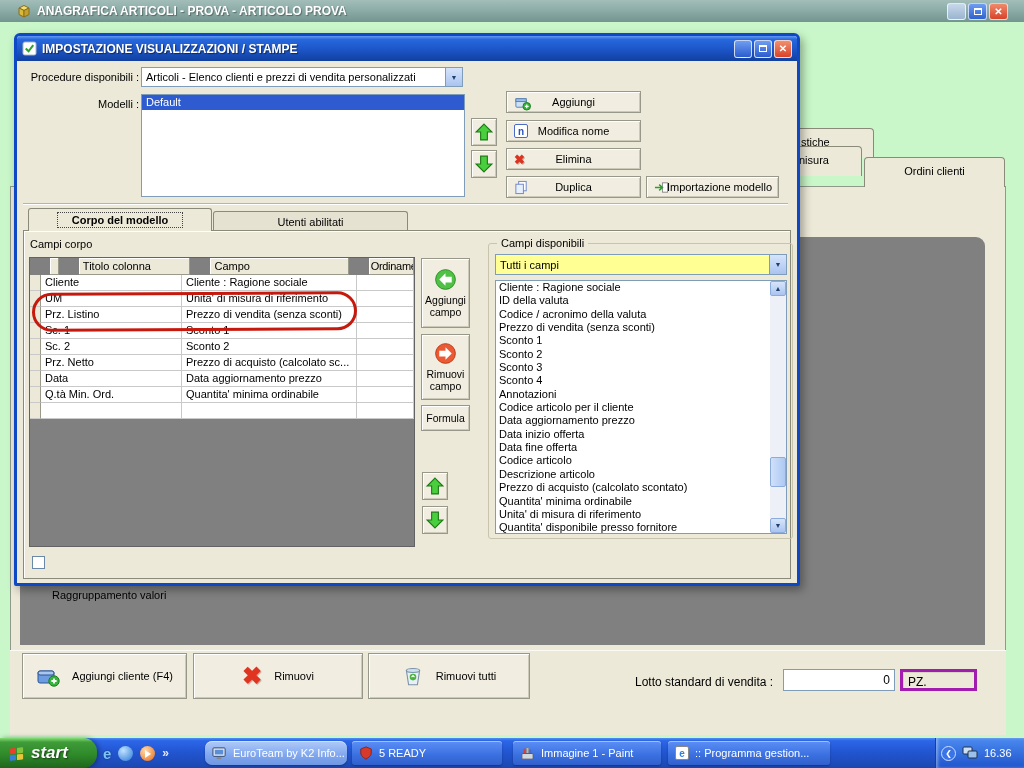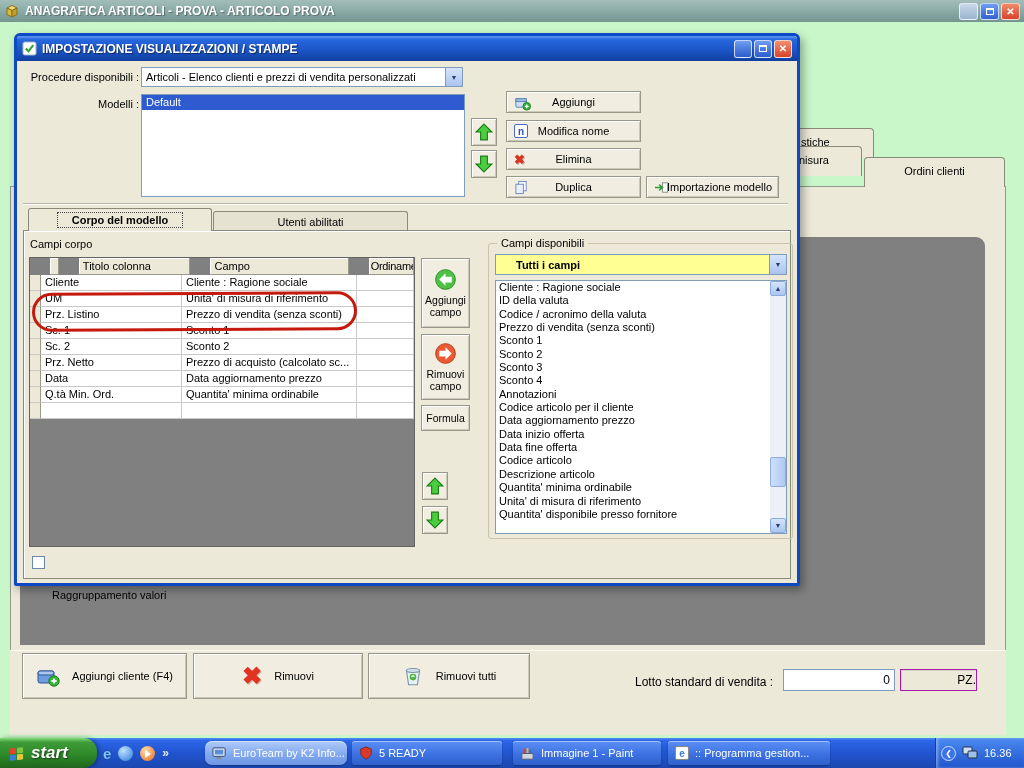--- a/index.html
+++ b/index.html
@@ -3,21 +3,21 @@
 <meta charset="utf-8">
 <style>
   * { margin:0; padding:0; box-sizing:border-box; }
   html,body { width:1024px; height:768px; }
   body { font-family:"Liberation Sans", sans-serif; font-size:11px; color:#000; overflow:hidden; }
   .screen { position:relative; width:1024px; height:768px; background:#c9f7c9; overflow:hidden; }
 
   
   .mw-titlebar { position:absolute; left:0; top:0; width:1024px; height:22px;
     background:linear-gradient(180deg,#a3bdb9 0%,#8fafaa 40%,#74948f 100%);
-    display:flex; align-items:center; padding:0 4px; z-index:1; }
+    display:flex; align-items:center; padding:0 16px; z-index:1; }
   .mw-title { color:#fff; font-weight:bold; font-size:12px; margin-left:5px; flex:1;
     text-shadow:1px 1px 1px rgba(0,0,0,.35); white-space:nowrap; overflow:hidden; }
   .mw-btn { width:19px; height:17px; margin-left:2px; border-radius:3px; border:1px solid rgba(255,255,255,.7);
     display:flex; align-items:center; justify-content:center; color:#fff; font-size:10px; font-weight:bold; }
   .mw-min { background:linear-gradient(180deg,#c8d8ea,#9ab4d0); }
   .mw-restore { background:linear-gradient(180deg,#6f9df2,#2f62cc); }
   .mw-close { background:linear-gradient(180deg,#f08a6a,#d8432a); }
   .restore-glyph { width:8px; height:7px; border:1px solid #fff; border-top:2px solid #fff; background:transparent; }
 
   .bg-panel { position:absolute; left:10px; top:186px; width:996px; height:549px; background:#ece9d8;
@@ -31,21 +31,21 @@
     border-radius:0 9px 0 0; }
   .bg-bottombar { position:absolute; left:10px; top:650px; width:996px; height:85px; background:#ece9d8;
     border-top:1px solid #fbfaf4; }
   .bigbtn { position:absolute; top:2px; height:46px; background:#f1eee1; border:1px solid #98988a;
     box-shadow:inset 1px 1px 0 #fff, inset -1px -1px 0 #cdc9b8;
     display:flex; align-items:center; justify-content:center; gap:12px; font-size:11px; cursor:default; }
   .lot-label { position:absolute; left:625px; top:24px; font-size:12px; }
   .lot-input { position:absolute; left:773px; top:18px; width:112px; height:22px; background:#fff;
     border:1px solid #7f9db9; text-align:right; padding:3px 4px 0 0; font-size:12px; }
   .lot-unit { position:absolute; left:890px; top:18px; width:77px; height:22px; background:#ece9d8;
-    border:1px solid #a21caf; box-shadow:inset 1px 1px 0 #d8d5c4; padding:3px 0 0 5px; font-size:12px;text-align:right; }
+    border:3px solid #a21caf; box-shadow:inset 1px 1px 0 #d8d5c4; padding:3px 0 0 5px; font-size:12px; }
 
   
   .dialog { position:absolute; left:14px; top:33px; width:786px; height:553px; background:#ece9d8;
     border:3px solid #0f48c4; border-radius:6px 6px 2px 2px; box-shadow:3px 4px 10px rgba(0,0,0,.35); z-index:10; }
   .dlg-titlebar { position:absolute; left:0; top:0; right:0; height:25px; border-radius:3px 3px 0 0;
     background:linear-gradient(180deg,#5e98f0 0%,#2668dd 14%,#1c55c8 55%,#11409e 100%);
     display:flex; align-items:center; padding:0 5px; }
   .dlg-title { color:#fff; font-weight:bold; font-size:12px; margin-left:5px; flex:1;
     text-shadow:1px 1px 1px rgba(0,0,0,.5); white-space:nowrap; overflow:hidden; }
   .dlg-btn { width:18px; height:18px; margin-left:2px; border-radius:3px; border:1px solid rgba(255,255,255,.75);
@@ -98,21 +98,21 @@
 
   .midbtn { position:absolute; left:397px; width:49px; background:#f1eee1; border:1px solid #98988a;
     box-shadow:inset 1px 1px 0 #fff, inset -1px -1px 0 #cdc9b8;
     display:flex; flex-direction:column; align-items:center; justify-content:center; gap:3px;
     font-size:10.5px; text-align:center; line-height:12px; }
 
   .groupbox { position:absolute; left:464px; top:12px; width:305px; height:296px;
     border:1px solid #c8c5ac; border-radius:3px; }
   .group-lbl { position:absolute; left:8px; top:-7px; background:#ece9d8; padding:0 4px; font-size:11px; }
   .combo-yellow { left:6px; top:10px; width:292px; height:21px; background:#ffff94; }
-  .combo-yellow .combo-text { font-weight:bold;margin-left:16px; }
+  .combo-yellow .combo-text { font-weight:normal; }
   .avail-list { position:absolute; left:6px; top:36px; width:292px; height:254px; background:#fff;
     border:1px solid #7f9db9; overflow:hidden; }
   .avail-items { position:absolute; left:0; top:0; right:16px; bottom:0; overflow:hidden; }
   .avail-item { height:13.35px; line-height:13.3px; padding-left:3px; font-size:11px; white-space:nowrap; overflow:hidden; }
   .vscroll { position:absolute; right:0; top:0; width:16px; bottom:0; background:#eef0f8; }
   .sc-btn { position:absolute; left:0; width:16px; height:15px;
     background:linear-gradient(180deg,#d6e4fb,#aac4f0); border:1px solid #8cacdc; border-radius:2px;
     display:flex; align-items:center; justify-content:center; color:#20406e; font-size:7px; }
   .sc-up { top:0; } .sc-down { bottom:0; }
   .sc-thumb { position:absolute; left:0; width:16px; height:30px; top:176px;
@@ -421,20 +421,21 @@
               <div class="avail-item">Sconto 2</div>
               <div class="avail-item">Sconto 3</div>
               <div class="avail-item">Sconto 4</div>
               <div class="avail-item">Annotazioni</div>
               <div class="avail-item">Codice articolo per il cliente</div>
               <div class="avail-item">Data aggiornamento prezzo</div>
               <div class="avail-item">Data inizio offerta</div>
               <div class="avail-item">Data fine offerta</div>
               <div class="avail-item">Codice articolo</div>
               <div class="avail-item">Descrizione articolo</div>
+              <div class="avail-item">Prezzo di acquisto (calcolato scontato)</div>
               <div class="avail-item">Quantita' minima ordinabile</div>
               <div class="avail-item">Unita' di misura di riferimento</div>
               <div class="avail-item">Quantita' disponibile presso fornitore</div>
             </div>
           <div class="vscroll">
             <div class="sc-btn sc-up">▲</div>
             <div class="sc-thumb"></div>
             <div class="sc-btn sc-down">▼</div>
           </div>
         </div>

